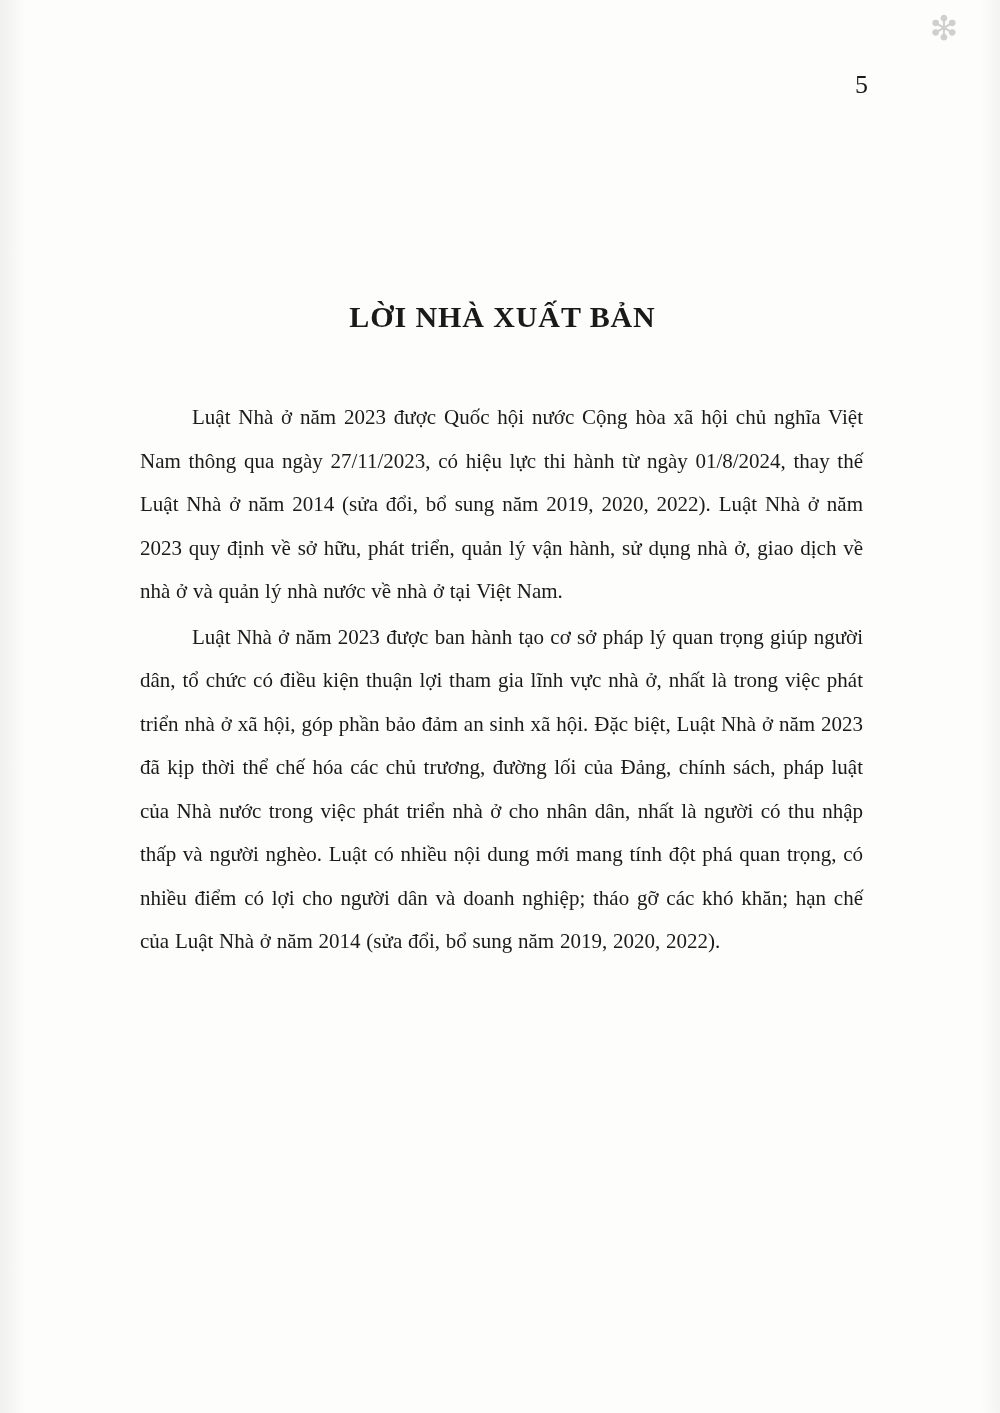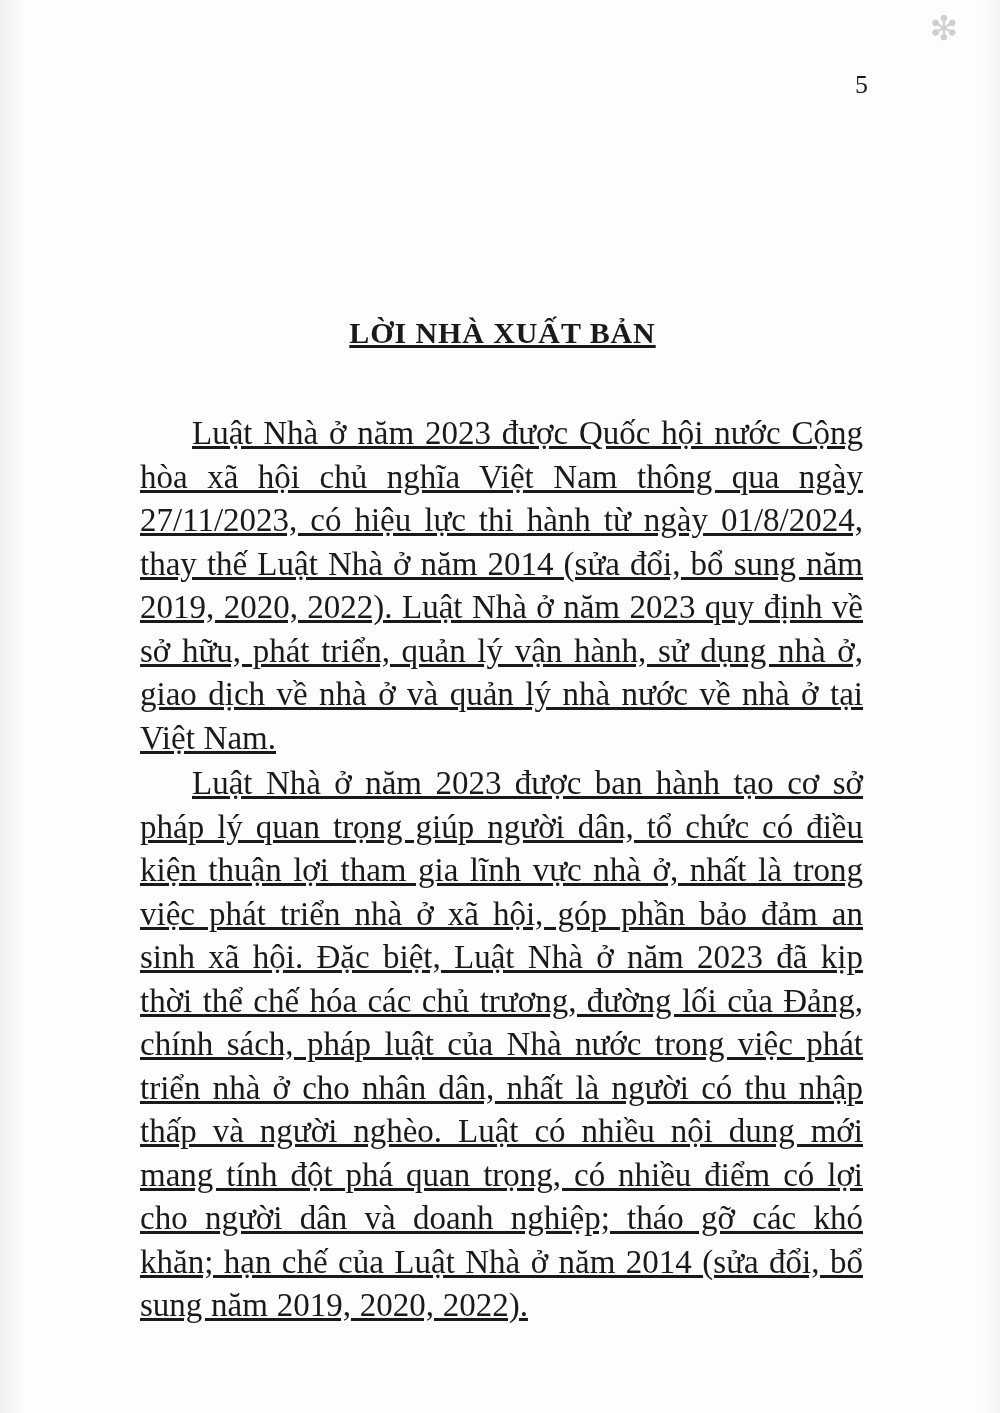--- a/index.html
+++ b/index.html
@@ -60,35 +60,34 @@
     right: 132px;
     font-size: 26px;
     font-family: "Liberation Serif", serif;
     color: #1a1a1a;
   }
 
   .content {
     position: absolute;
     left: 140px;
     right: 135px;
-    top: 316px;
-    text-decoration: underline;
+    top: 300px;
   }
 
   .doc-title {
     text-align: center;
     font-weight: bold;
     font-size: 30px;
     letter-spacing: 0.9px;
     margin: 0 0 62px 0;
     font-family: "Liberation Serif", serif;
   }
 
   .para {
-    font-size: 33px;
+    font-size: 21px;
     line-height: 43.5px;
     text-align: justify;
     text-justify: inter-word;
     text-indent: 52px;
     margin: 0 2px 2px 0;
     word-spacing: 0.5px;
   }
 </style>
 </head>
 <body>

